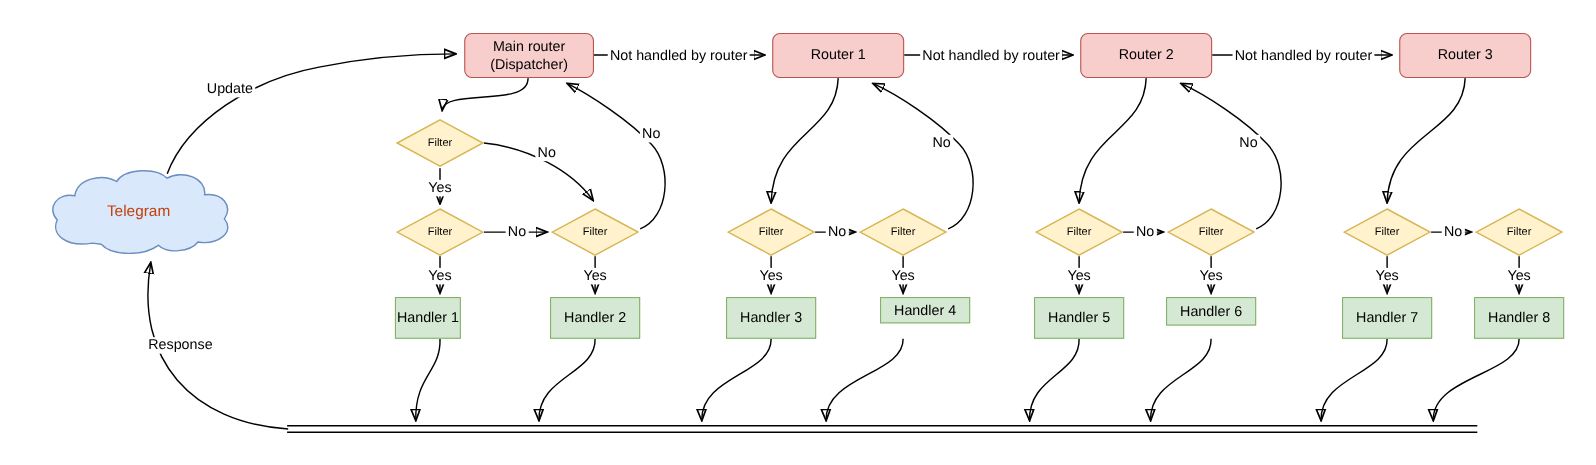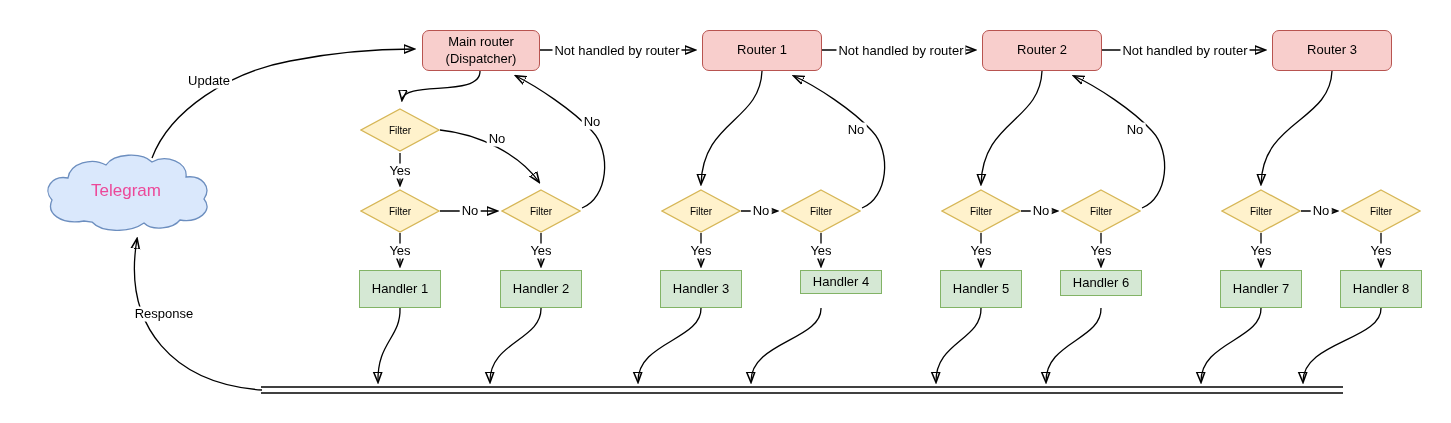--- a/index.html
+++ b/index.html
@@ -41,21 +41,21 @@
     font-size:10px; color:#000;
   }
   .cloud { position:absolute; left:40px; top:151px; width:172px; height:80px; }
   .cloud path {
     fill:var(--cloud-fill,#dae8fc);
     stroke:var(--cloud-stroke,#6c8ebf);
     stroke-width:1.3;
   }
   .cloud .clbl {
     position:absolute; inset:0; display:flex; align-items:center; justify-content:center;
-    font-size:17px; color:#ec4899;
+    font-size:14px; color:#c2410c;
   }
 </style>
 </head>
 <body>
 
 <div class="canvas">
 
   <svg class="edges" width="1451" height="423" viewBox="0 0 1451 423">
     <defs>
       <marker id="arr" viewBox="0 0 10 10" refX="8.5" refY="5" markerWidth="9" markerHeight="9" orient="auto">
@@ -179,21 +179,21 @@
       </svg>
     <div class="dlbl">Filter</div>
   </div>
   <div class="diamond" style="left:1341px;top:189px;">
     <svg width="80" height="44">
         <polygon points="40,1 79,22 40,43 1,22"></polygon>
       </svg>
     <div class="dlbl">Filter</div>
   </div>
 
-  <div class="box handler" style="left:359px;top:270px;width:82px;height:38px;">
+  <div class="box handler" style="left:359px;top:270px;width:60px;height:38px;">
     <span>Handler 1</span>
   </div>
   <div class="box handler" style="left:500px;top:270px;width:82px;height:38px;">
     <span>Handler 2</span>
   </div>
   <div class="box handler" style="left:660px;top:270px;width:82px;height:38px;">
     <span>Handler 3</span>
   </div>
   <div class="box handler" style="left:800px;top:270px;width:82px;height:24px;">
     <span>Handler 4</span>

